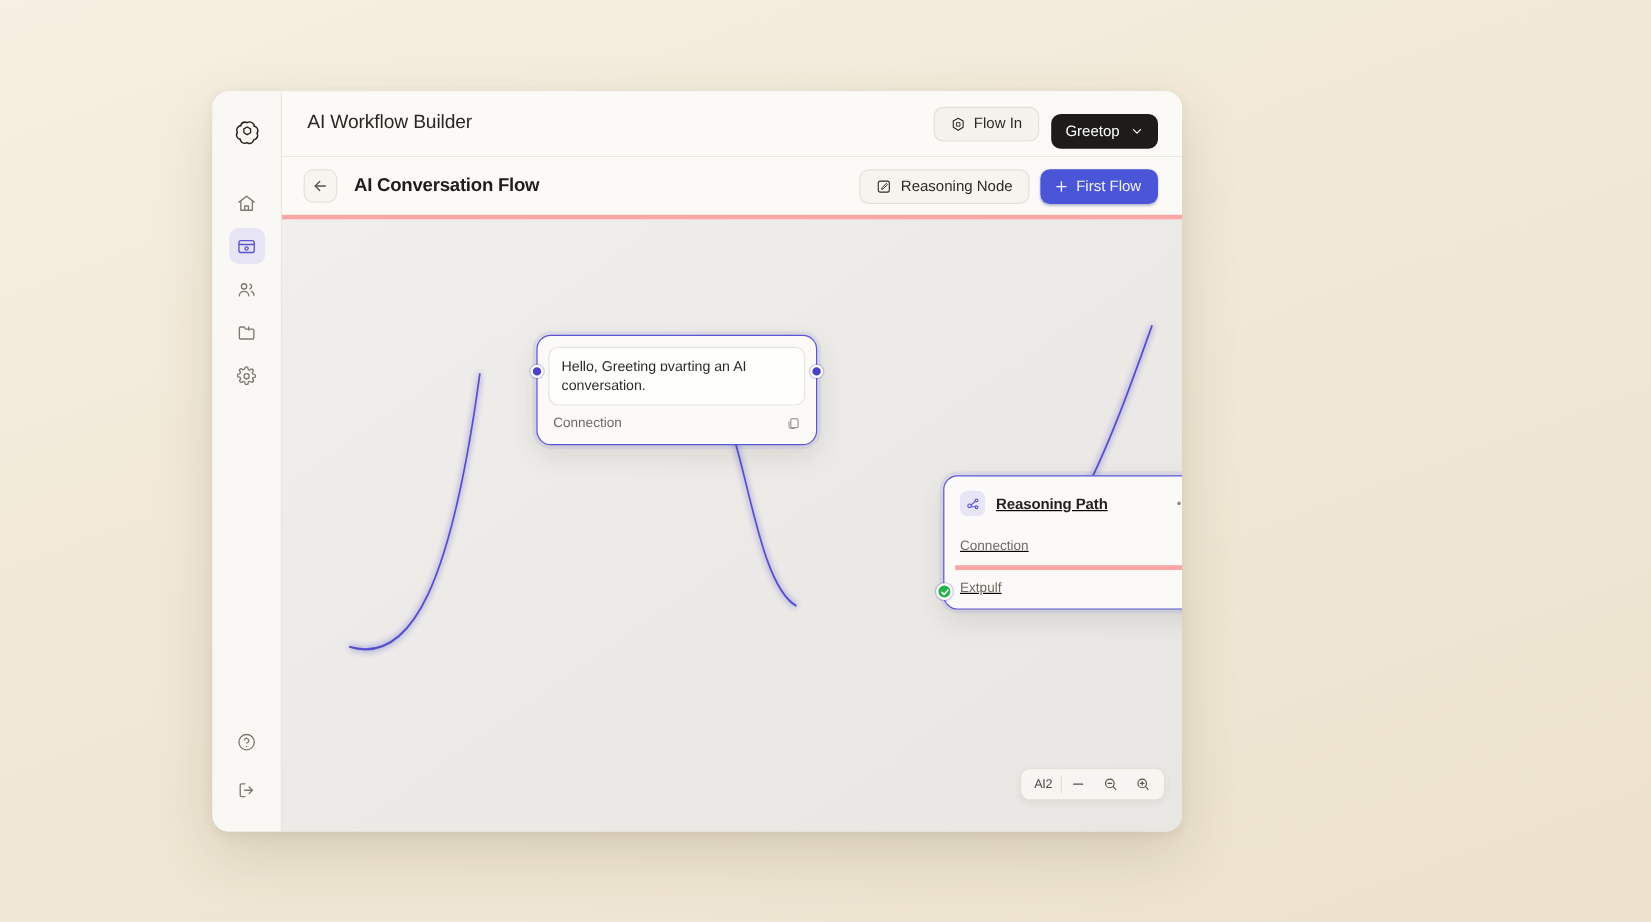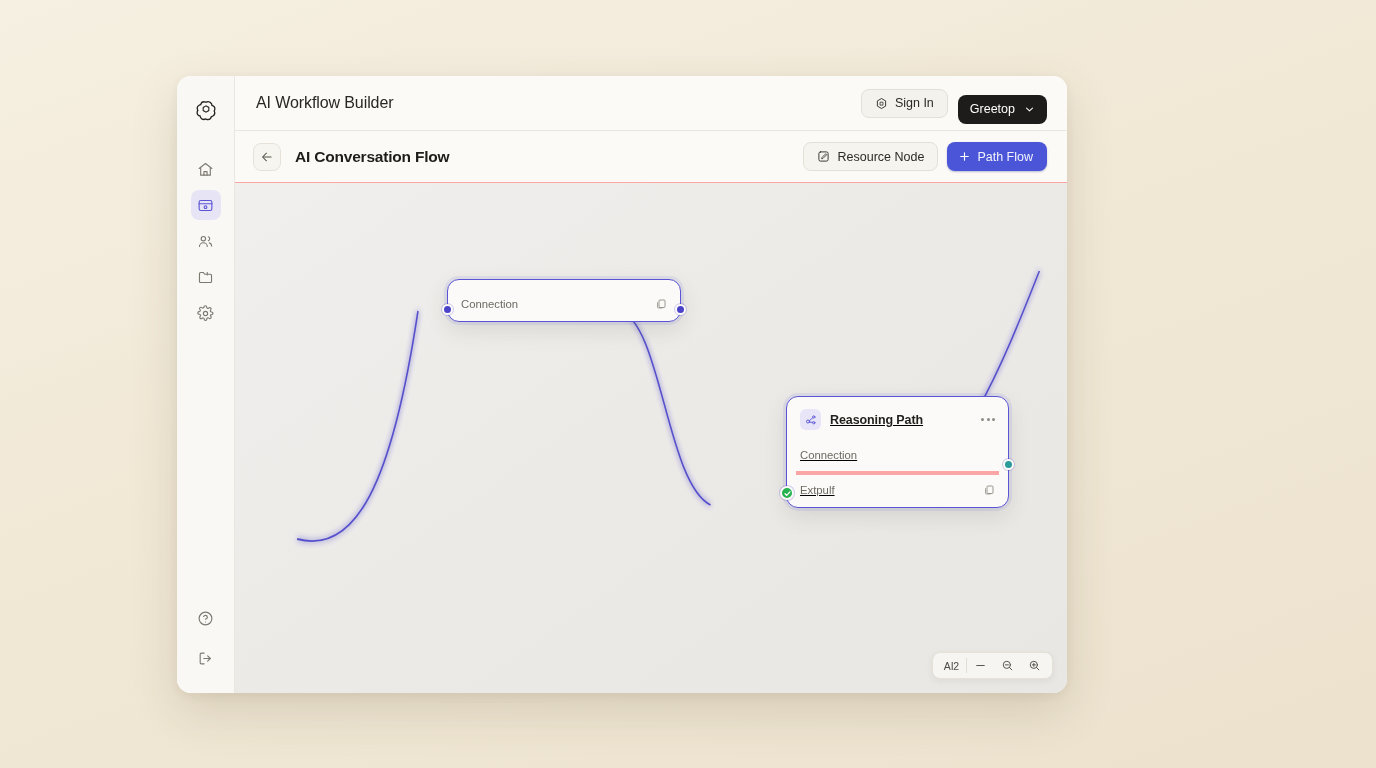--- a/index.html
+++ b/index.html
@@ -18,21 +18,21 @@
     width: 1376px;
     height: 768px;
     background: linear-gradient(160deg, #f6f0e2 0%, #f1e8d6 45%, #ece2ce 100%);
   }
 
   
   .app-window {
     position: absolute;
     left: 177px;
     top: 76px;
-    width: 890px;
+    width: 808px;
     height: 617px;
     background: #fbfaf7;
     border-radius: 14px;
     box-shadow: 0 18px 48px rgba(90,75,45,.16), 0 3px 10px rgba(90,75,45,.07);
     overflow: hidden;
     display: flex;
   }
 
   
   .sidebar {
@@ -99,21 +99,21 @@
     border-radius: 8px;
     background: #1d1c1a;
     color: #fff;
     font-size: 12.5px;
     margin-top: 12px;
   }
 
   .subbar {
     height: 52px;
     flex: 0 0 52px;
-    border-bottom: 1px solid #fca5a5;
+    border-bottom: 4px solid #fca5a5;
     display: flex;
     align-items: center;
     padding: 0 20px 0 18px;
     background: #fbfaf7;
   }
   .back-btn {
     width: 28px; height: 28px;
     border-radius: 8px;
     border: 1px solid #e6e2d9;
     background: #f7f5f0;
@@ -234,21 +234,21 @@
   .partial-foot {
     display: flex; align-items: center; justify-content: flex-end;
     padding-top: 10px;
     font-size: 11.3px; color: #5d5a53;
     gap: 6px;
   }
 
   
   .zoom-bar {
     position: absolute;
-    right: 14px; bottom: 14px;
+    right: 14px; bottom: 26px;
     height: 27px;
     display: flex; align-items: center;
     background: #f7f5f1;
     border: 1px solid #e5e1d8;
     border-radius: 8px;
     padding: 0 4px;
     box-shadow: 0 2px 6px rgba(60,55,40,.08);
   }
   .zoom-label {
     font-size: 10.5px; color: #4e4b45;
@@ -341,21 +341,21 @@
         <div class="app-title">AI Workflow Builder</div>
 
         <div class="topbar-right">
           <div class="btn-signin">
             <span style="display:flex">
               <svg width="13" height="13" viewBox="0 0 24 24" fill="none" stroke="#2d2a26" stroke-width="1.7" stroke-linejoin="round">
                 <path d="M12 2.8l7.6 4.4v9.6L12 21.2 4.4 16.8V7.2z"></path>
                 <path d="M9.3 9.6h5.4v5.4H9.3z" stroke-width="1.4"></path>
               </svg>
             </span>
-            <span>Sign In</span>
+            <span>Flow In</span>
           </div>
 
           <div class="btn-account">
             <span>Greetop</span>
             <span style="display:flex">
               <svg width="11" height="11" viewBox="0 0 24 24" fill="none" stroke="#ffffff" stroke-width="2.2" stroke-linecap="round" stroke-linejoin="round">
                 <path d="M5.5 8.8l6.5 6.4 6.5-6.4"></path>
               </svg>
             </span>
           </div>
@@ -372,31 +372,31 @@
         <div class="flow-title">AI Conversation Flow</div>
 
         <div class="subbar-right">
           <div class="btn-resource">
             <span style="display:flex">
               <svg width="13" height="13" viewBox="0 0 24 24" fill="none" stroke="#2d2a26" stroke-width="1.7" stroke-linecap="round" stroke-linejoin="round">
                 <rect x="3.5" y="3.5" width="17" height="17" rx="3"></rect>
                 <path d="M15.6 7.4l-6.4 6.4-.6 2.4 2.4-.6 6.4-6.4z" stroke-width="1.5"></path>
               </svg>
             </span>
-            <span>Resource Node</span>
+            <span>Reasoning Node</span>
           </div>
 
           <div class="btn-newflow">
             <span style="display:flex">
               <svg width="13" height="13" viewBox="0 0 24 24" fill="none" stroke="#ffffff" stroke-width="2.1" stroke-linecap="round">
                 <path d="M12 5v14"></path>
                   <path d="M5 12h14"></path>
               </svg>
             </span>
-            <span class="blurry">Path Flow</span>
+            <span class="blurry">First Flow</span>
           </div>
         </div>
       </div>
 
       <div class="canvas">
 
         <svg class="edges" viewBox="0 0 964 510" preserveAspectRatio="none">
           <defs>
             <filter id="edgeGlow" x="-40%" y="-40%" width="180%" height="180%">
               <feGaussianBlur stdDeviation="3.2" result="b"></feGaussianBlur>
@@ -410,20 +410,21 @@
             <path d="M72 356 C 140 372, 182 300, 212 128"></path>
             <path d="M446 128 C 494 140, 500 300, 551 322"></path>
             <path d="M774 295 C 836 296, 890 180, 932 88"></path>
           </g>
         </svg>
 
 
         <div class="node selected" id="node-greeting">
           <div class="node-inner">
 
+            <div class="node-body">Hello, Greeting ɒvarting an AI conversation.</div>
 
             <div class="node-foot">
               <span>Connection</span>
               <span class="copy-icon">
                 <svg width="12" height="12" viewBox="0 0 24 24" fill="none" stroke="currentColor" stroke-width="1.7" stroke-linejoin="round">
                   <rect x="8" y="4" width="12" height="15" rx="2"></rect>
                   <path d="M5 8.5v9.5A2 2 0 007 20h8" stroke-width="1.5"></path>
                 </svg>
               </span>
             </div>

